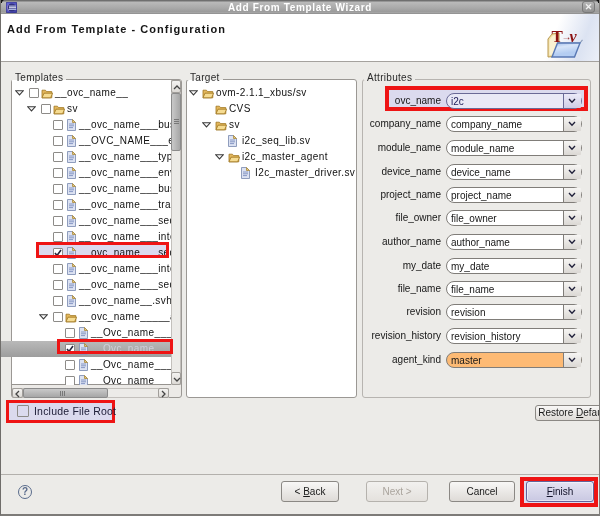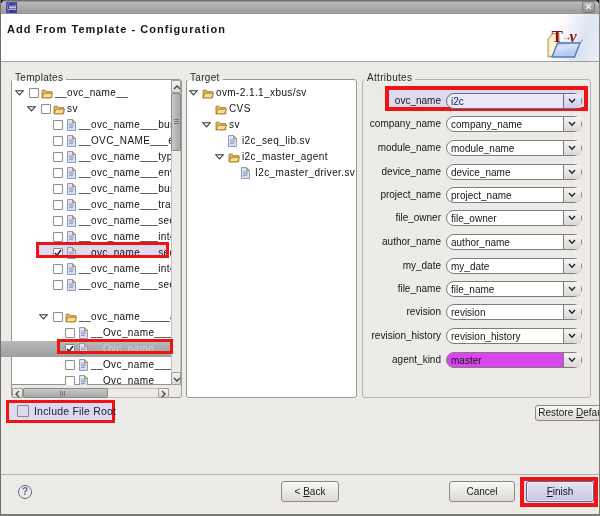--- a/index.html
+++ b/index.html
@@ -61,20 +61,21 @@
       </defs>
     <rect x="0" y="0" width="11" height="11" rx="2" fill="url(#eg)" stroke="#2a2a78" stroke-width="0.8"></rect>
     <circle cx="5.6" cy="5.5" r="4" fill="#31317e"></circle>
     <path d="M3.4 1.8 A4.4 4.4 0 0 0 3.4 9.2 A5.6 5.6 0 0 1 3.4 1.8 Z" fill="#e9c2d8"></path>
     <rect x="3" y="3.6" width="7" height="1" fill="#cdd4ee"></rect>
     <rect x="3" y="5.2" width="7" height="1.1" fill="#e6eaf8"></rect>
     <rect x="2.6" y="6.9" width="7.6" height="1.1" fill="#aab6e0"></rect>
   </svg>
   <div style="position:absolute;left:0;top:0;width:4px;height:3px;background:radial-gradient(circle at 4px 3px, rgba(0,0,0,0) 0 2.8px, #141414 3.1px);z-index:9"></div>
   <div style="position:absolute;right:0;top:0;width:4px;height:3px;background:radial-gradient(circle at 0px 3px, rgba(0,0,0,0) 0 2.8px, #141414 3.1px);z-index:9"></div>
+  <div class="tbtitle">Add From Template Wizard</div>
   <div class="closebtn">✕</div>
   <div class="banner"></div>
   <div style="position:absolute;left:530px;top:14px;width:70px;height:47px;background:linear-gradient(110deg,rgba(221,227,242,0) 35%,#dce3f2 72%,#eef1f8 100%)"></div>
   <div class="btitle">Add From Template - Configuration</div>
   <svg style="position:absolute;left:543px;top:26px" width="40" height="34" viewBox="0 0 40 34">
 <defs>
         <linearGradient id="bf" x1="0" y1="0" x2="0.3" y2="1">
 <stop offset="0" stop-color="#9fbcea"></stop>
           <stop offset="0.35" stop-color="#d7e5f9"></stop>
           <stop offset="0.8" stop-color="#b4cdf2"></stop>
@@ -215,20 +216,29 @@
       </div>
   <div class="trow" style="left:0;top:198px;width:170px">
         <span class="cb" style="left:52px;top:3px"></span>
         <svg class="icon" style="left:66px;top:2px" width="9" height="12" viewBox="0 0 9 12">
 <path d="M0.5 0.5 L5.5 0.5 L8.5 3.5 L8.5 11.5 L0.5 11.5 Z" fill="#dce2f2" stroke="#8593b5" stroke-width="0.9"></path>
 <path d="M5.5 0.5 L5.5 3.5 L8.5 3.5 Z" fill="#e7c97e" stroke="#a8893e" stroke-width="0.8"></path>
 <path d="M2 5 h5 M2 6.8 h5 M2 8.6 h4" stroke="#7d90c0" stroke-width="0.9" fill="none"></path>
 </svg>
         <span class="t" style="left:78px">__ovc_name___sequ</span>
       </div>
+  <div class="trow" style="left:0;top:214px;width:170px">
+        <span class="cb" style="left:52px;top:3px"></span>
+        <svg class="icon" style="left:66px;top:2px" width="9" height="12" viewBox="0 0 9 12">
+<path d="M0.5 0.5 L5.5 0.5 L8.5 3.5 L8.5 11.5 L0.5 11.5 Z" fill="#dce2f2" stroke="#8593b5" stroke-width="0.9"></path>
+<path d="M5.5 0.5 L5.5 3.5 L8.5 3.5 Z" fill="#e7c97e" stroke="#a8893e" stroke-width="0.8"></path>
+<path d="M2 5 h5 M2 6.8 h5 M2 8.6 h4" stroke="#7d90c0" stroke-width="0.9" fill="none"></path>
+</svg>
+        <span class="t" style="left:78px">__ovc_name__.svh</span>
+      </div>
   <div class="trow" style="left:0;top:230px;width:170px">
         <svg class="icon" style="left:38px;top:5px" width="9" height="6" viewBox="0 0 9 6">
 <path d="M0.7 0.8 L8.3 0.8 L4.5 4.9 Z" fill="#fbfbfb" stroke="#3a3a3a" stroke-width="1.1"></path>
 </svg>
         <span class="cb" style="left:52px;top:3px"></span>
         <svg class="icon" style="left:64px;top:3px" width="13" height="11" viewBox="0 0 13 11">
 <path d="M1 2.2 L4.4 2.2 L5.6 3.6 L10.8 3.6 L10.8 9.8 L1 9.8 Z" fill="#e3b75c" stroke="#9e7520" stroke-width="0.8"></path>
 <path d="M1 9.8 L3 5.2 L11.6 5.2 L9.6 9.8 Z" fill="#f6dc92" stroke="#9e7520" stroke-width="0.8"></path>
 </svg>
         <span class="t" style="left:78px">__ovc_name_____ag</span>
@@ -422,21 +432,21 @@
   <span class="alabel" style="left:320px;top:330px">revision_history</span>
   <div class="combo" style="left:445px;top:328px;background:#fff;border-color:#807d79">
    <span style="color:#161616">revision_history</span>
    <div class="cbtn" style="background:linear-gradient(#f6f5f3,#dbd8d4);border-left:1px solid #807d79">
      <svg width="10" height="6" viewBox="0 0 10 6" style="position:absolute;left:3px;top:4px">
      <path d="M2 1 L5 4.2 L8 1" fill="none" stroke="#20203a" stroke-width="1.35"></path>
           </svg>
    </div>
       </div>
   <span class="alabel" style="left:320px;top:354px">agent_kind</span>
-  <div class="combo" style="left:445px;top:352px;background:#d946ef;border-color:#807d79">
+  <div class="combo" style="left:445px;top:352px;background:#fdba74;border-color:#807d79">
    <span style="color:#161616">master</span>
    <div class="cbtn" style="background:linear-gradient(#f6f5f3,#dbd8d4);border-left:1px solid #807d79">
      <svg width="10" height="6" viewBox="0 0 10 6" style="position:absolute;left:3px;top:4px">
      <path d="M2 1 L5 4.2 L8 1" fill="none" stroke="#20203a" stroke-width="1.35"></path>
           </svg>
    </div>
       </div>
   </div>
   <div id="scrollbars">
   <div class="sbtrack" style="left:170px;top:80px;width:10px;height:305px"></div>
@@ -481,16 +491,17 @@
   </div>
   <div class="lavrow" style="left:8px;top:403px;width:103px;height:17px"></div>
   <div class="redbox" style="left:5px;top:400px;width:109px;height:23px"></div>
   <span class="cb" style="left:16px;top:405px;width:12px;height:12px;z-index:5;background:#dbdaee"></span>
   <span style="position:absolute;left:33px;top:405px;font-size:10.5px;color:#20203a;z-index:5;letter-spacing:0.2px">Include File Root</span>
   <div class="btn" style="left:534px;top:405px;width:81px;height:16px;line-height:14px">Restore <u>D</u>efaults</div>
   <div style="position:absolute;left:0;top:474px;width:600px;height:1px;background:#b3b0ac"></div>
   <div style="position:absolute;left:17px;top:485px;width:14px;height:14px;border:1.5px solid #5a6b8c;border-radius:50%;box-sizing:border-box"></div>
   <div style="position:absolute;left:17px;top:485px;width:14px;height:14px;text-align:center;font-size:10px;font-weight:bold;color:#5a6b8c;line-height:14px">?</div>
   <div class="btn" style="left:280px;top:481px;width:58px;height:21px;line-height:19px">&lt; <u>B</u>ack</div>
+  <div class="btn" style="left:365px;top:481px;width:62px;height:21px;line-height:19px;color:#aaa49d;background:linear-gradient(#f2f1ef,#e4e1dd);border-color:#b5b2ad">Next &gt;</div>
   <div class="btn" style="left:448px;top:481px;width:66px;height:21px;line-height:19px">Cancel</div>
   <div class="redbox4" style="left:519px;top:477px;width:78px;height:30px;background:#dcdbee"></div>
   <div class="btn" style="left:525px;top:481px;width:68px;height:21px;line-height:19px;z-index:5;background:linear-gradient(#e4e3f2,#c9c8e2);border-color:#63639a;color:#101028;box-shadow:inset 0 0 0 1px rgba(250,250,255,0.6)"><u>F</u>inish</div>
 </div>
 
 </body></html>

